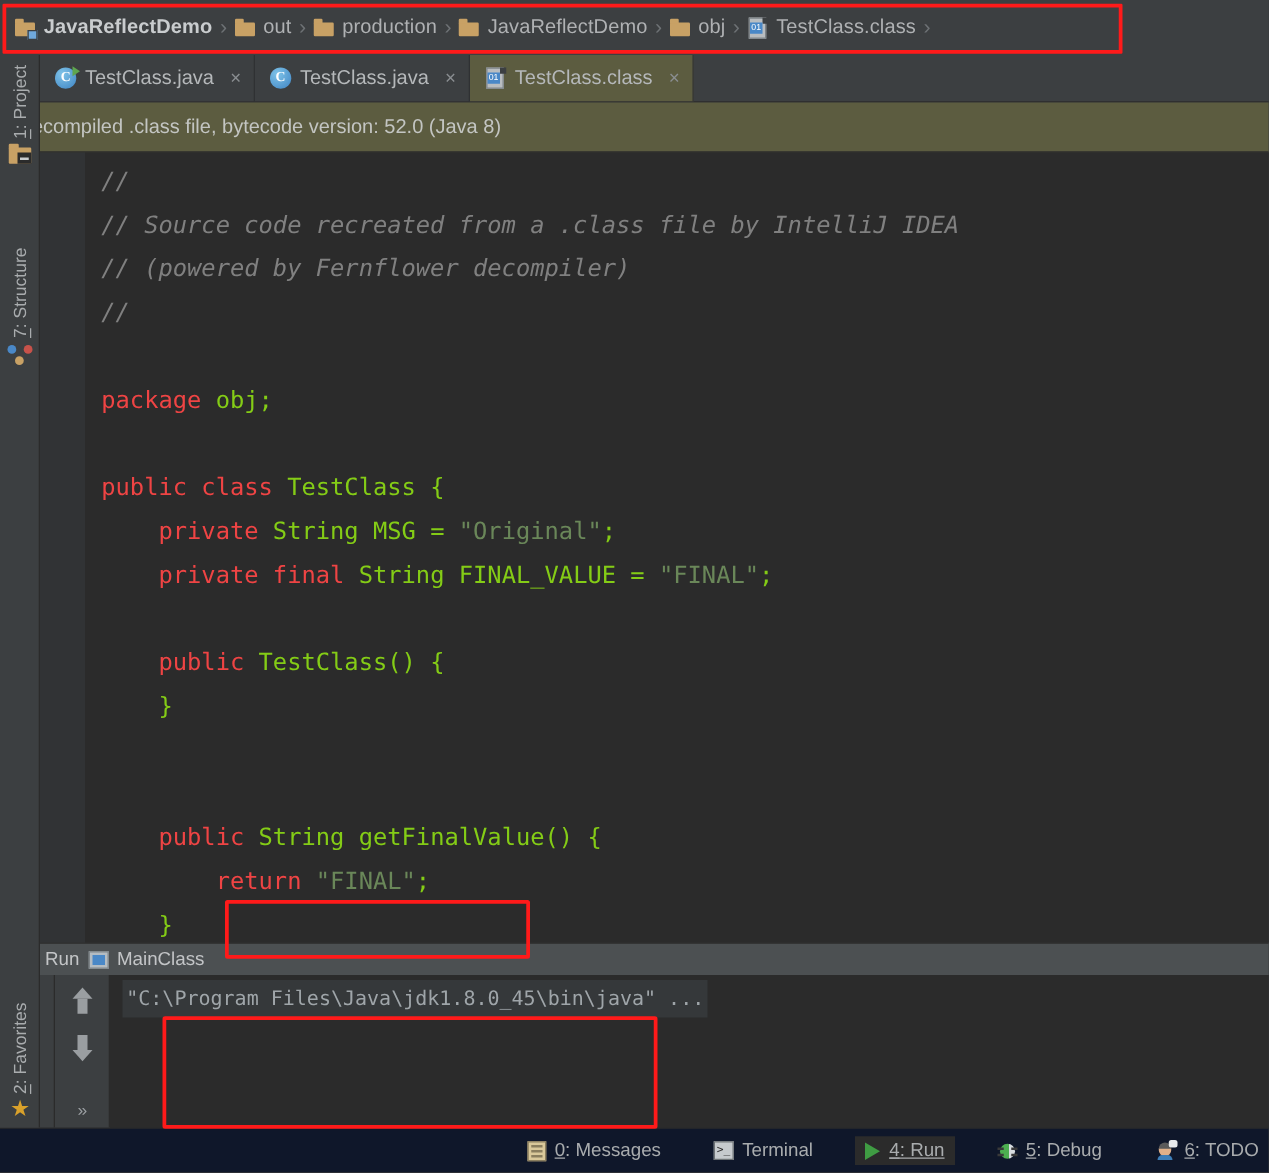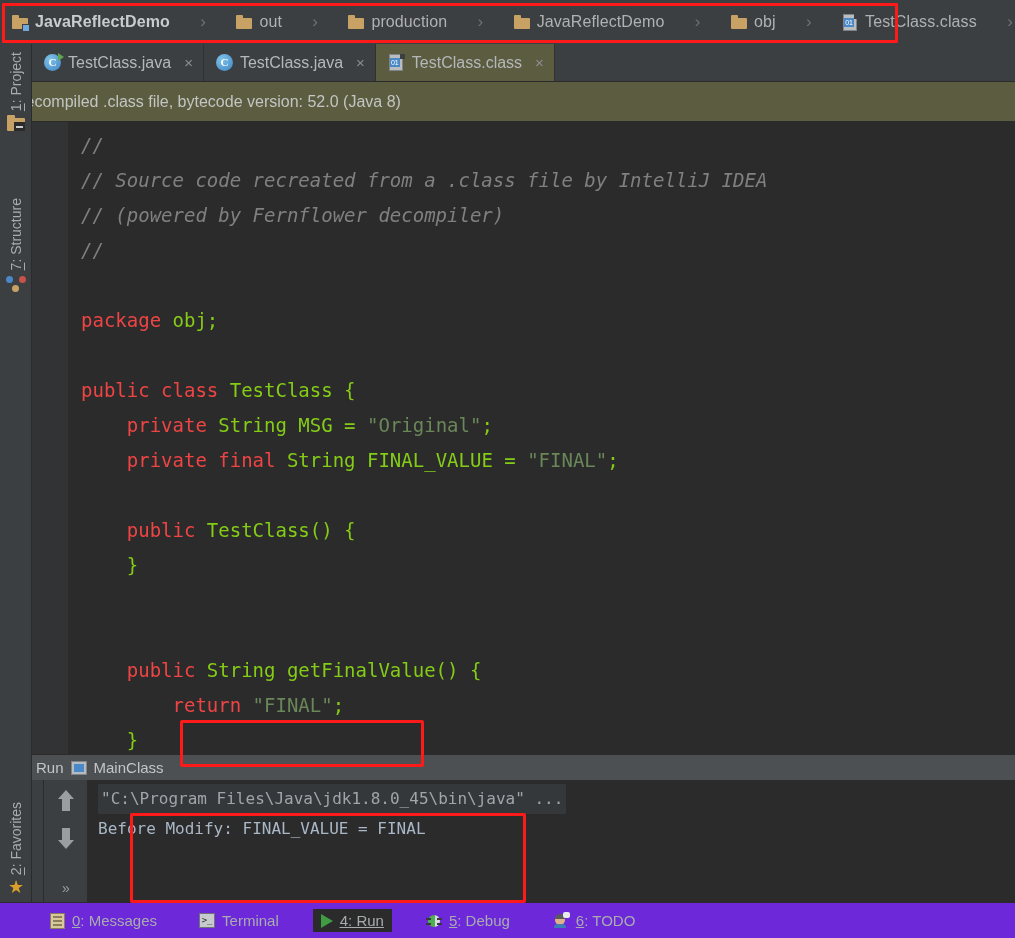--- a/index.html
+++ b/index.html
@@ -7,21 +7,21 @@
     width: 1015px; height: 938px;
     background: #3C3F41;
     font-family: "Liberation Sans", sans-serif;
     overflow: hidden;
   }
   .app { position: relative; width: 1015px; height: 938px; display: flex; flex-direction: column; }
 
   
   .navbar {
     height: 44px; background: #3C3F41; display: flex; align-items: center;
-    padding-left: 8px; flex: 0 0 44px; position: relative; justify-content: space-between;
+    padding-left: 8px; flex: 0 0 44px; position: relative;
   }
   .crumb { display: flex; align-items: center; height: 26px; padding: 0 4px 0 4px; }
   .crumb-label {
     font-size: 16px; color: #AFB1B3; white-space: nowrap; padding-left: 6px;
     letter-spacing: .1px;
   }
   .crumb.root .crumb-label { color: #C9CCCE; font-weight: bold; }
   .crumb-sep { color: #6E7275; font-size: 17px; padding: 0 2px; user-select: none; }
   .ico { width: 17px; height: 17px; position: relative; flex: 0 0 17px; display:inline-block;}
 
@@ -147,22 +147,22 @@
 
   .console {
     flex:1 1 auto; background:#2B2B2B; position:relative; padding:4px 0 0 10px;
     font-family:"DejaVu Sans Mono","Liberation Mono", monospace;
     font-size:16px; line-height:30px; color:#A9B7C6; white-space:pre; overflow:hidden;
   }
   .console .cmdline { background:#35383A; display:inline-block; padding:0 3px; color:#9FA5A9;}
 
   
   .statusbar {
-    height:36px; background:#6d28d9; display:flex; align-items:center;
-    gap:26px; padding-left:42px; flex:0 0 36px; border-top:1px solid #2B2B2B;
+    height:36px; background:#0f172a; display:flex; align-items:center;
+    gap:26px; padding-left:42px; flex:0 0 36px; border-top:1px solid #2B2B2B;justify-content:flex-end;
   }
   .sb-item { display:flex; align-items:center; gap:7px; color:#A9ACAE; font-size:15px; padding:3px 8px;}
   .sb-item.active { background:#2B2B2B;text-decoration:underline; }
   .mn { text-decoration: underline; }
   .ico-msg { width:15px; height:16px; background:#D9C89A; border:1px solid #8A7E5E; position:relative;}
   .ico-msg::after{content:"";position:absolute;left:2px;top:2px;right:2px;height:2px;background:#8A7E5E;
     box-shadow:0 4px 0 #8A7E5E, 0 8px 0 #8A7E5E;}
   .ico-term { width:16px; height:15px; background:#C6CACD; border:1px solid #6F7477; color:#2B2B2B;
     font-size:9px; line-height:13px; text-align:center; font-family:"DejaVu Sans Mono",monospace;}
   .tri-green-sm { width:0;height:0; border-left:12px solid #3F9C43; border-top:7px solid transparent; border-bottom:7px solid transparent;}
@@ -303,21 +303,21 @@
     </div>
     <div class="run-tools second">
       <div class="tool-btn">
           <span class="arrow-up"></span>
         </div>
       <div class="tool-btn">
           <span class="arrow-down"></span>
         </div>
       <div class="chev">»</div>
     </div>
-    <div class="console" id="console"><div><span class="cmdline">"C:\Program Files\Java\jdk1.8.0_45\bin\java" ...</span></div><div>Before Modify: FINAL_VALUE = FINAL</div></div>
+    <div class="console" id="console"><div><span class="cmdline">"C:\Program Files\Java\jdk1.8.0_45\bin\java" ...</span></div></div>
     <div class="hl-box" style="left:130px; top:33px; width:396px; height:90px;"></div>
   </div>
 
   <div class="statusbar" id="statusbar">
       <div class="sb-item">
         <span class="ico-msg"></span>
         <span><span class="mn">0</span>: Messages</span>
       </div>
       <div class="sb-item">
         <span class="ico-term">&gt;_</span>

